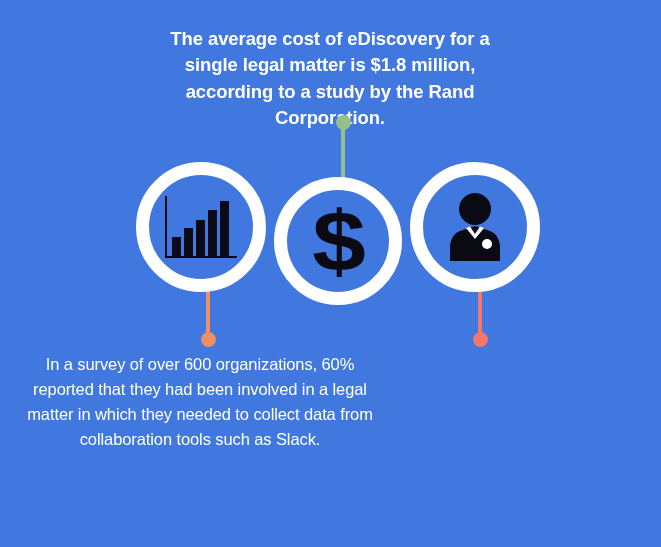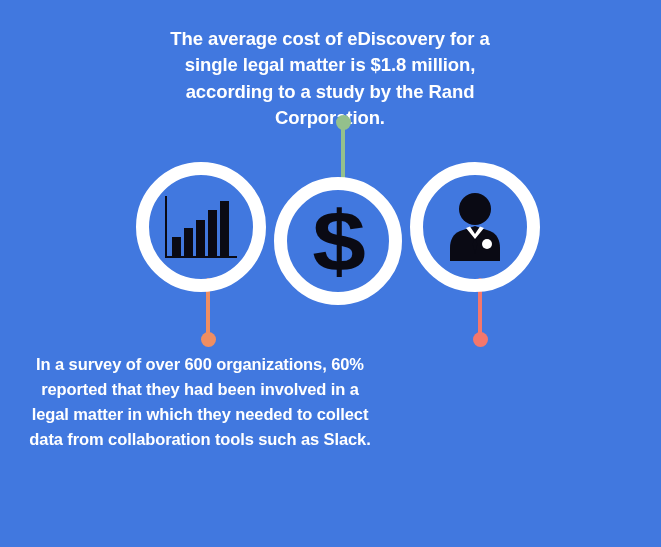--- a/index.html
+++ b/index.html
@@ -192,21 +192,21 @@
     height: 68px;
     display: block;
   }
 
   
   .stat-block {
     position: absolute;
     color: #ffffff;
     text-align: center;
     font-size: 16.5px;
-    font-weight: bold;
+    font-weight: normal;
     line-height: 1.52;
     letter-spacing: -0.1px;
   }
   #stat-left {
     left: 24px;
     top: 352px;
     width: 352px;
   }
   #stat-right {
     left: 356px;

